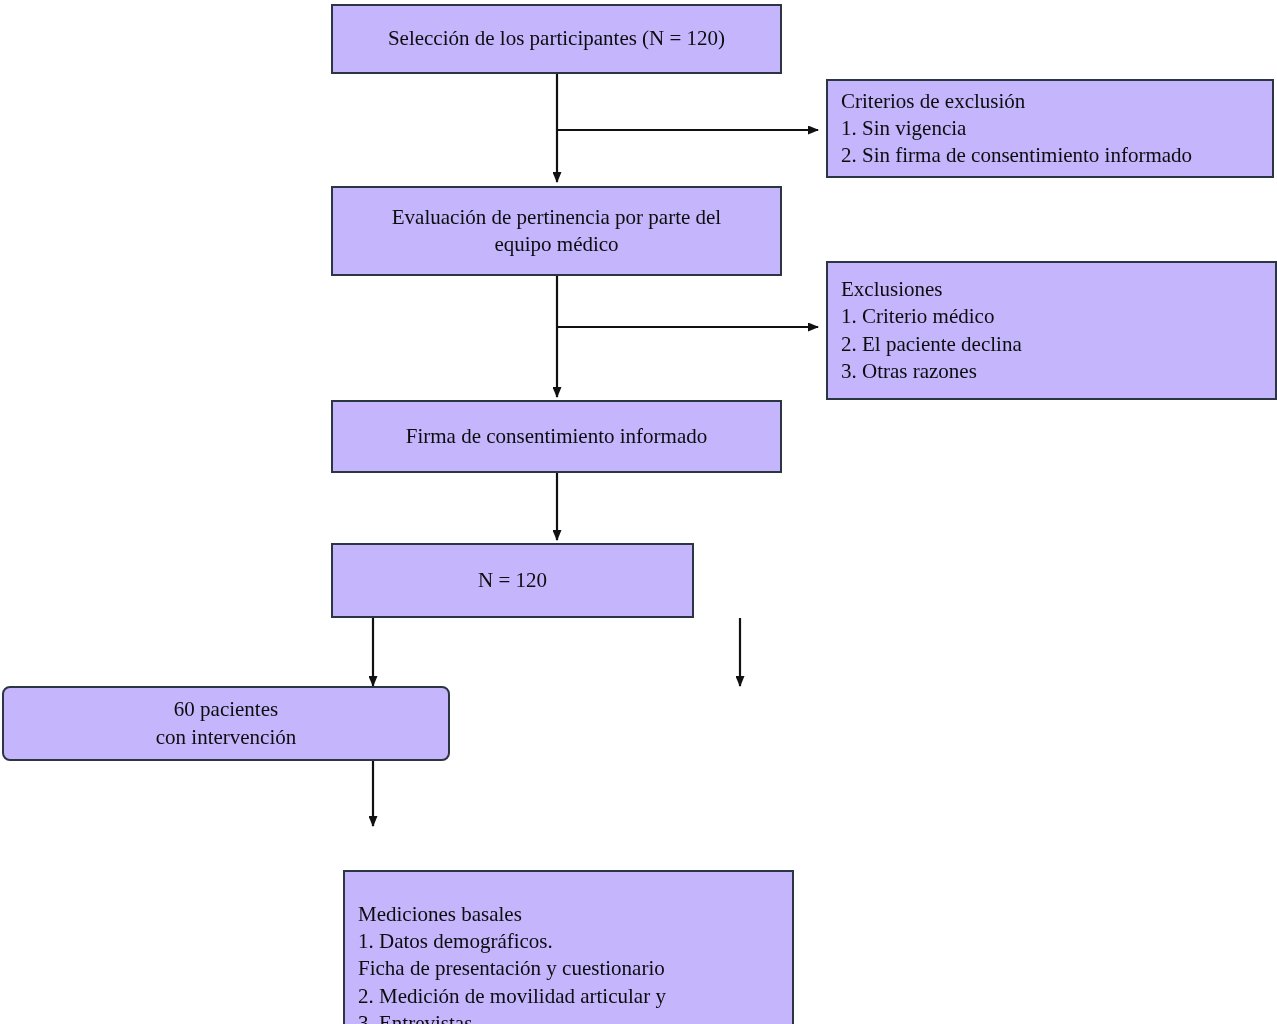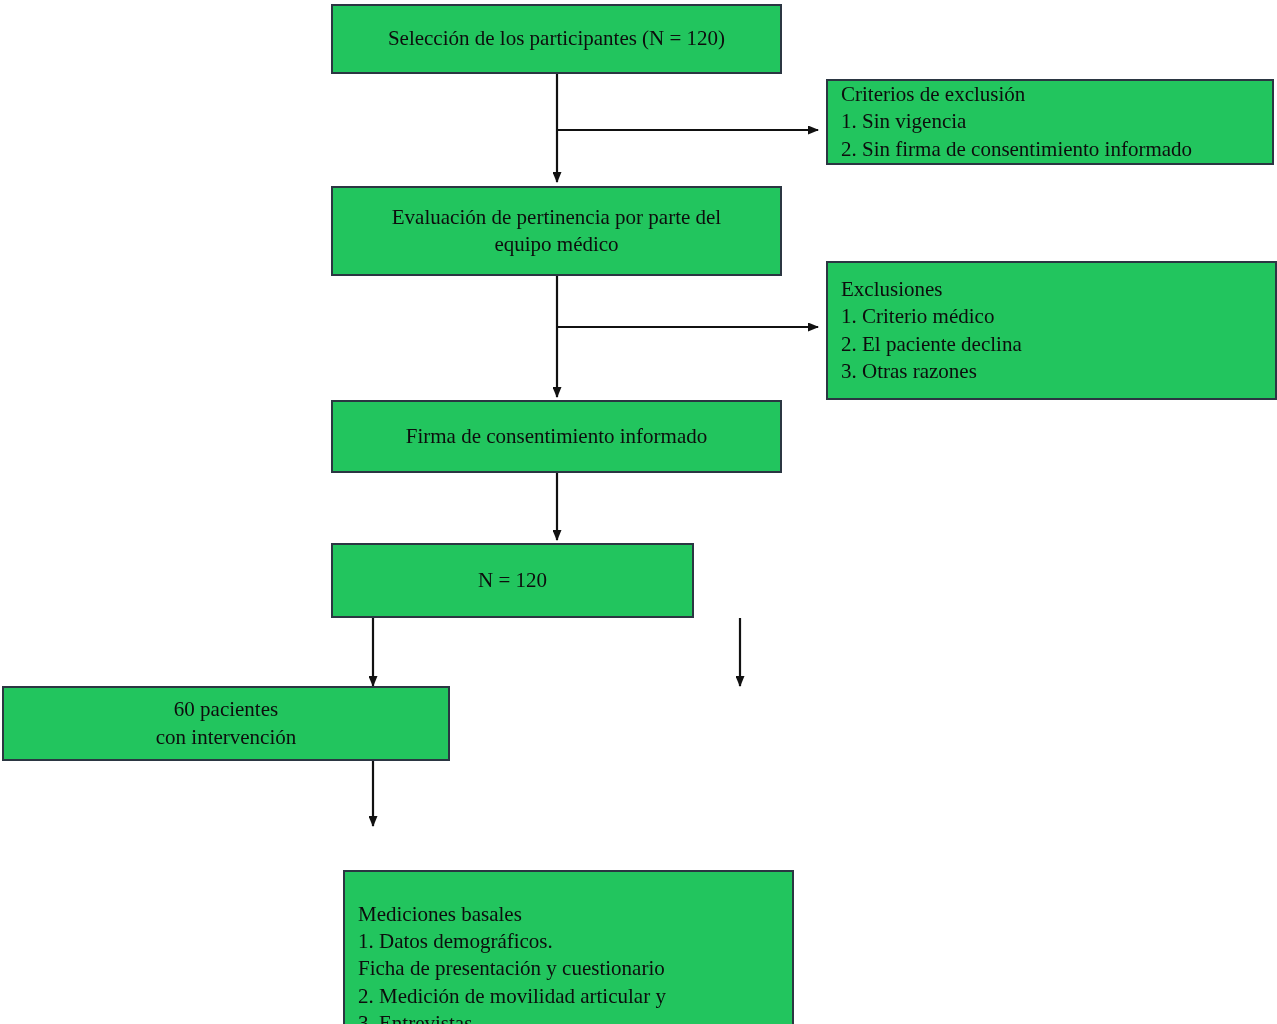--- a/index.html
+++ b/index.html
@@ -26,21 +26,21 @@
     position: absolute;
     left: 0;
     top: 0;
     width: 1277px;
     height: 1024px;
     pointer-events: none;
   }
   .node {
     position: absolute;
     box-sizing: border-box;
-    background: #22c55e;
+    background: #c4b5fd;
     border: 2px solid #2b3642;
     display: flex;
     flex-direction: column;
     justify-content: center;
     font-size: 21px;
     line-height: 1.30;
   }
   .node.centered {
     align-items: center;
     text-align: center;
@@ -89,21 +89,21 @@
 
     <line x1="740" y1="618" x2="740" y2="686" stroke="#111111" stroke-width="2.2" marker-end="url(#arrowhead)"></line>
 
     <line x1="373" y1="761" x2="373" y2="826" stroke="#111111" stroke-width="2.2" marker-end="url(#arrowhead)"></line>
   </svg>
 
   <div class="node centered" style="left:331px; top:4px; width:451px; height:70px;">
     <span class="node-line">Selección de los participantes (N = 120)</span>
   </div>
 
-  <div class="node listed" style="left:826px; top:79px; width:448px; height:86px;">
+  <div class="node listed" style="left:826px; top:79px; width:448px; height:99px;">
     <span class="node-line">Criterios de exclusión</span>
     <span class="node-line">1. Sin vigencia</span>
     <span class="node-line">2. Sin firma de consentimiento informado</span>
   </div>
 
   <div class="node centered" style="left:331px; top:186px; width:451px; height:90px;">
     <span class="node-line">Evaluación de pertinencia por parte del</span>
     <span class="node-line">equipo médico</span>
   </div>
 
@@ -115,21 +115,21 @@
   </div>
 
   <div class="node centered" style="left:331px; top:400px; width:451px; height:73px;">
     <span class="node-line">Firma de consentimiento informado</span>
   </div>
 
   <div class="node centered" style="left:331px; top:543px; width:363px; height:75px;">
     <span class="node-line">N = 120</span>
   </div>
 
-  <div class="node centered" style="left:2px; top:686px; width:448px; height:75px;">
+  <div class="node centered" style="left:2px; top:686px; width:448px; height:75px;border-radius:8px;">
     <span class="node-line">60 pacientes</span>
     <span class="node-line">con intervención</span>
   </div>
 
 
   <div class="node listed" style="left:331px; top:870px; width:451px; height:198px;margin-left:12px;">
     <span class="node-line">Mediciones basales</span>
     <span class="node-line">1. Datos demográficos.</span>
     <span class="node-line indent">Ficha de presentación y cuestionario</span>
     <span class="node-line">2. Medición de movilidad articular y</span>

